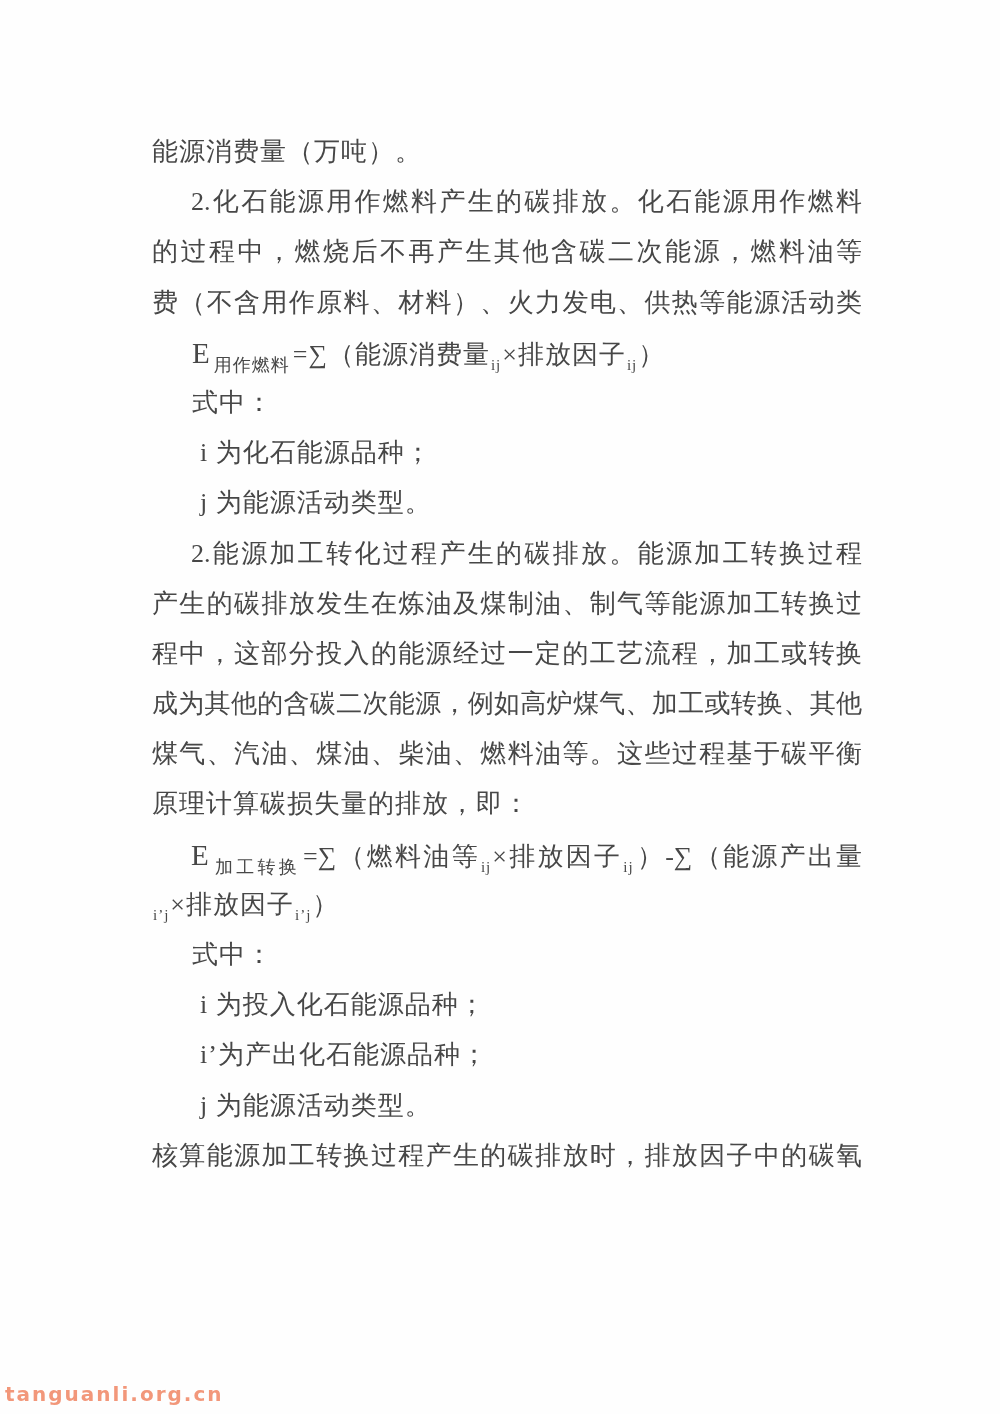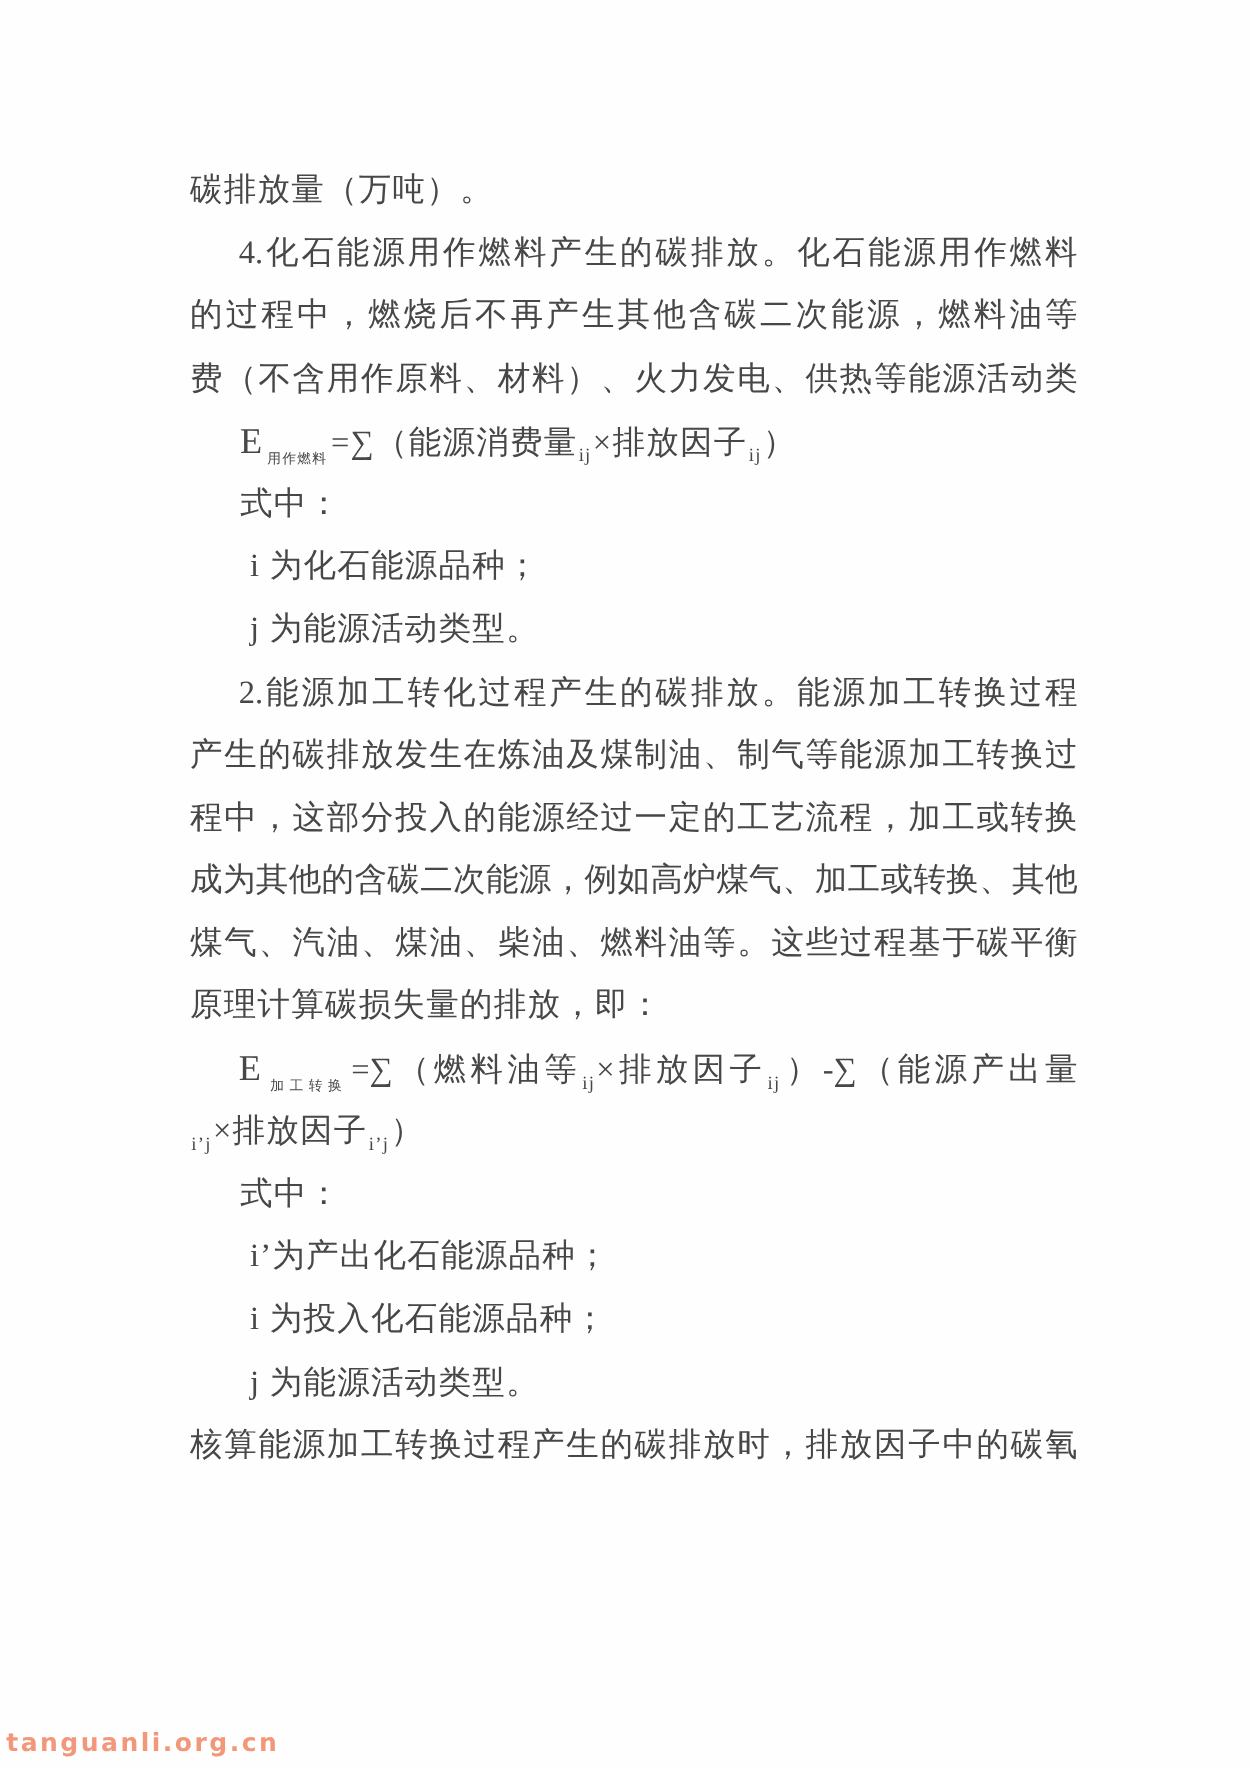--- a/index.html
+++ b/index.html
@@ -37,21 +37,21 @@
   }
   .ind-para { padding-left: 39px; }
   .ind-form { padding-left: 40px; }
   .ind-def  { padding-left: 48px; }
   .fe {
     font-size: 29px;
     letter-spacing: 0;
     font-family: "Liberation Serif", serif;
   }
   .fsub {
-    font-size: 11px;
+    font-size: 18px;
     position: relative;
     top: 8px;
     letter-spacing: 1px;
     margin: 0 3px 0 4px;
   }
   .fsubl {
     font-size: 15px;
     position: relative;
     top: 7px;
     letter-spacing: 1px;
@@ -67,22 +67,22 @@
     letter-spacing: 2px;
     color: #f2977a;
   }
 </style>
 </head>
 <body>
 
 <div class="page">
   <div class="doc">
 
-    <div class="line">碳排放量（万吨）。</div>
-    <div class="line j ind-para">4.化石能源用作燃料产生的碳排放。化石能源用作燃料</div>
+    <div class="line">能源消费量（万吨）。</div>
+    <div class="line j ind-para">2.化石能源用作燃料产生的碳排放。化石能源用作燃料</div>
     <div class="line j">的过程中，燃烧后不再产生其他含碳二次能源，燃料油等</div>
     <div class="line j">费（不含用作原料、材料）、火力发电、供热等能源活动类</div>
 
     <div class="line ind-form"><span class="fe">E</span><span class="fsub">用作燃料</span><span>=∑（能源消费量</span><span class="fsubl">ij</span><span>×排放因子</span><span class="fsubl">ij</span><span>）</span></div>
 
     <div class="line ind-form">式中：</div>
     <div class="line ind-def">i 为化石能源品种；</div>
     <div class="line ind-def">j 为能源活动类型。</div>
 
     <div class="line j ind-para">2.能源加工转化过程产生的碳排放。能源加工转换过程</div>
@@ -90,22 +90,22 @@
     <div class="line j">程中，这部分投入的能源经过一定的工艺流程，加工或转换</div>
     <div class="line j">成为其他的含碳二次能源，例如高炉煤气、加工或转换、其他</div>
     <div class="line j">煤气、汽油、煤油、柴油、燃料油等。这些过程基于碳平衡</div>
     <div class="line">原理计算碳损失量的排放，即：</div>
 
     <div class="line j ind-para"><span class="fe">E</span><span class="fsub">加工转换</span><span>=∑（燃料油等</span><span class="fsubl">ij</span><span>×排放因子</span><span class="fsubl">ij</span><span>）-∑（能源产出量</span></div>
 
     <div class="line"><span class="fsubl">i’j</span><span>×排放因子</span><span class="fsubl">i’j</span><span>）</span></div>
 
     <div class="line ind-form">式中：</div>
+    <div class="line ind-def">i 为投入化石能源品种；</div>
     <div class="line ind-def">i’为产出化石能源品种；</div>
-    <div class="line ind-def">i 为投入化石能源品种；</div>
     <div class="line ind-def">j 为能源活动类型。</div>
 
     <div class="line j">核算能源加工转换过程产生的碳排放时，排放因子中的碳氧</div>
 
   </div>
 
   <div class="watermark">tanguanli.org.cn</div>
 </div>
 
 </body></html>

